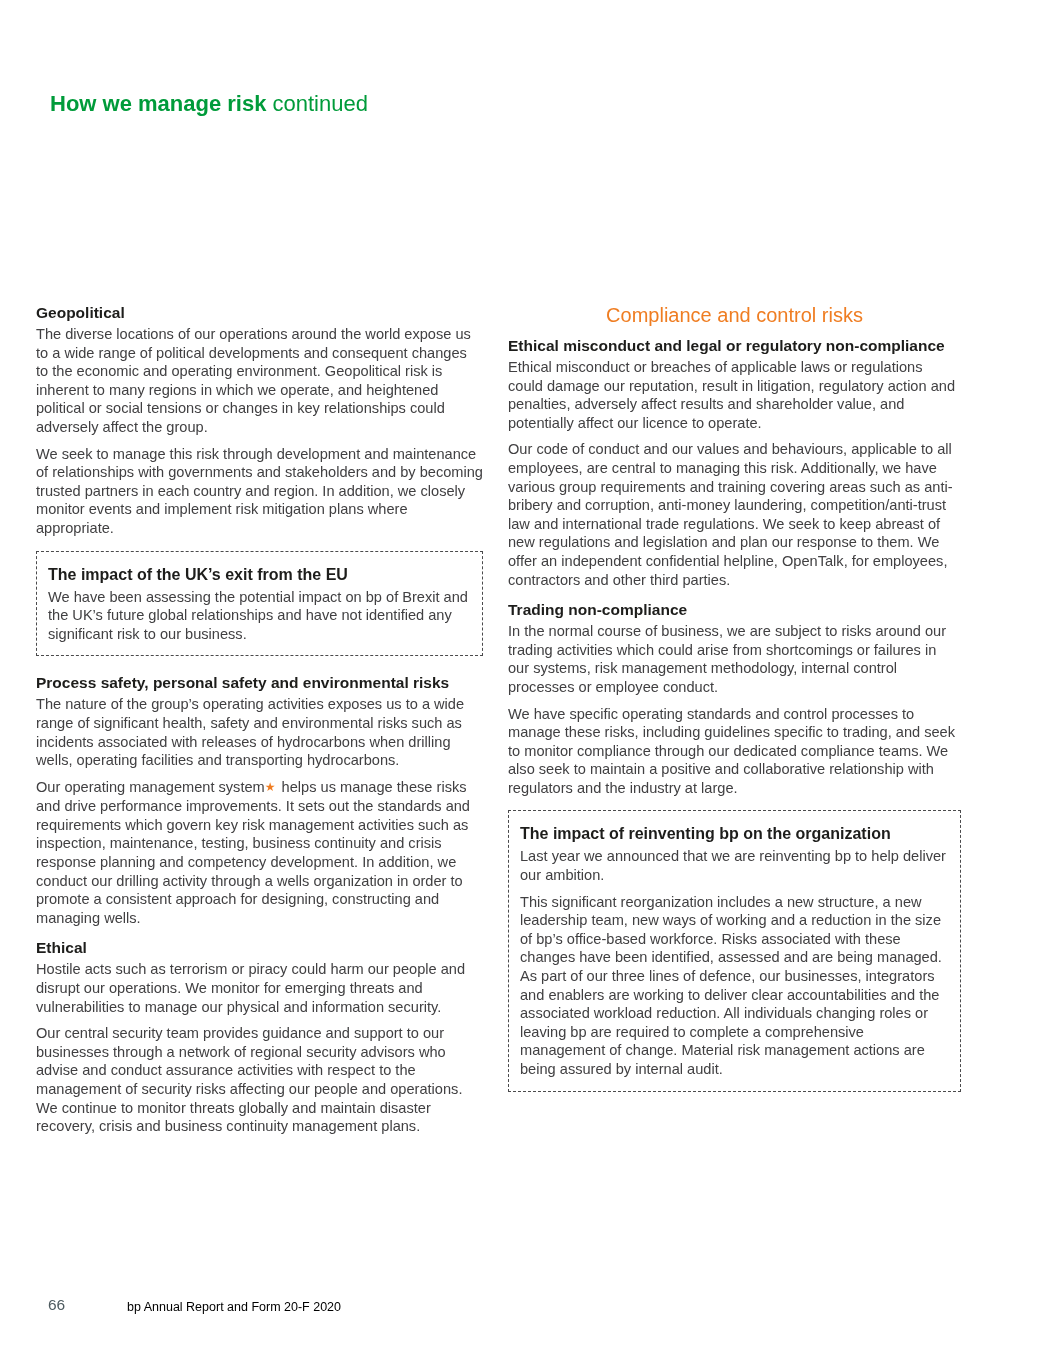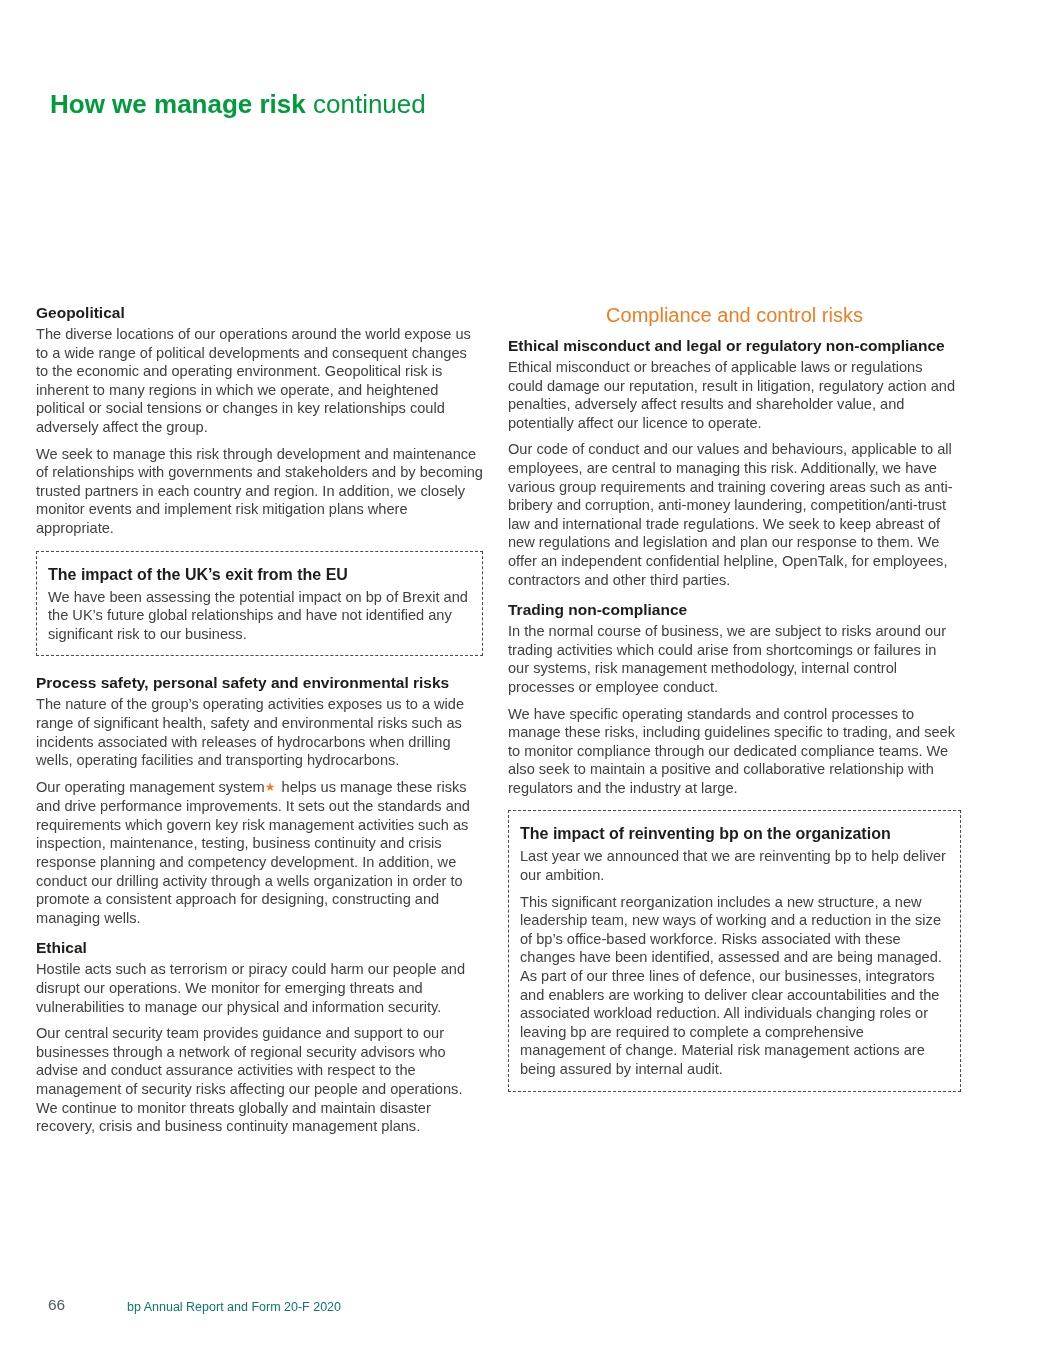--- a/index.html
+++ b/index.html
@@ -7,21 +7,21 @@
   .page {
     position:relative;
     width:1048px; height:1365px;
     background:#ffffff;
     font-family:"Liberation Sans", sans-serif;
     color:#414042;
     overflow:hidden;
   }
   .page-title {
     position:absolute; left:50px; top:90px;
-    font-size:26px; line-height:28px;
+    font-size:22px; line-height:28px;
     color:#009b3a; font-weight:700;
   }
   .page-title .cont { font-weight:400; }
   .content {
     position:absolute; top:303px; left:36px; width:925px;
     display:grid; grid-template-columns:447px 453px; column-gap:25px;
     align-items:start;
   }
   .col { font-size:14.6px; line-height:18.6px; }
   .col p { margin:0 0 8px 0; }
@@ -52,21 +52,21 @@
     padding-right:2px;
   }
   .footer {
     position:absolute; left:48px; top:1296px;
     display:flex; align-items:flex-end;
   }
   .footer .pagenum {
     font-size:15.5px; color:#4e5b60; width:79px;
   }
   .footer .foottext {
-    font-size:12.5px; color:#0f766e;
+    font-size:12.5px; color:#000000;
   }
 </style>
 </head>
 <body>
 
 <div class="page">
 
   <div class="page-title">
     <span>How we manage risk</span><span class="cont"> continued</span>
   </div>

